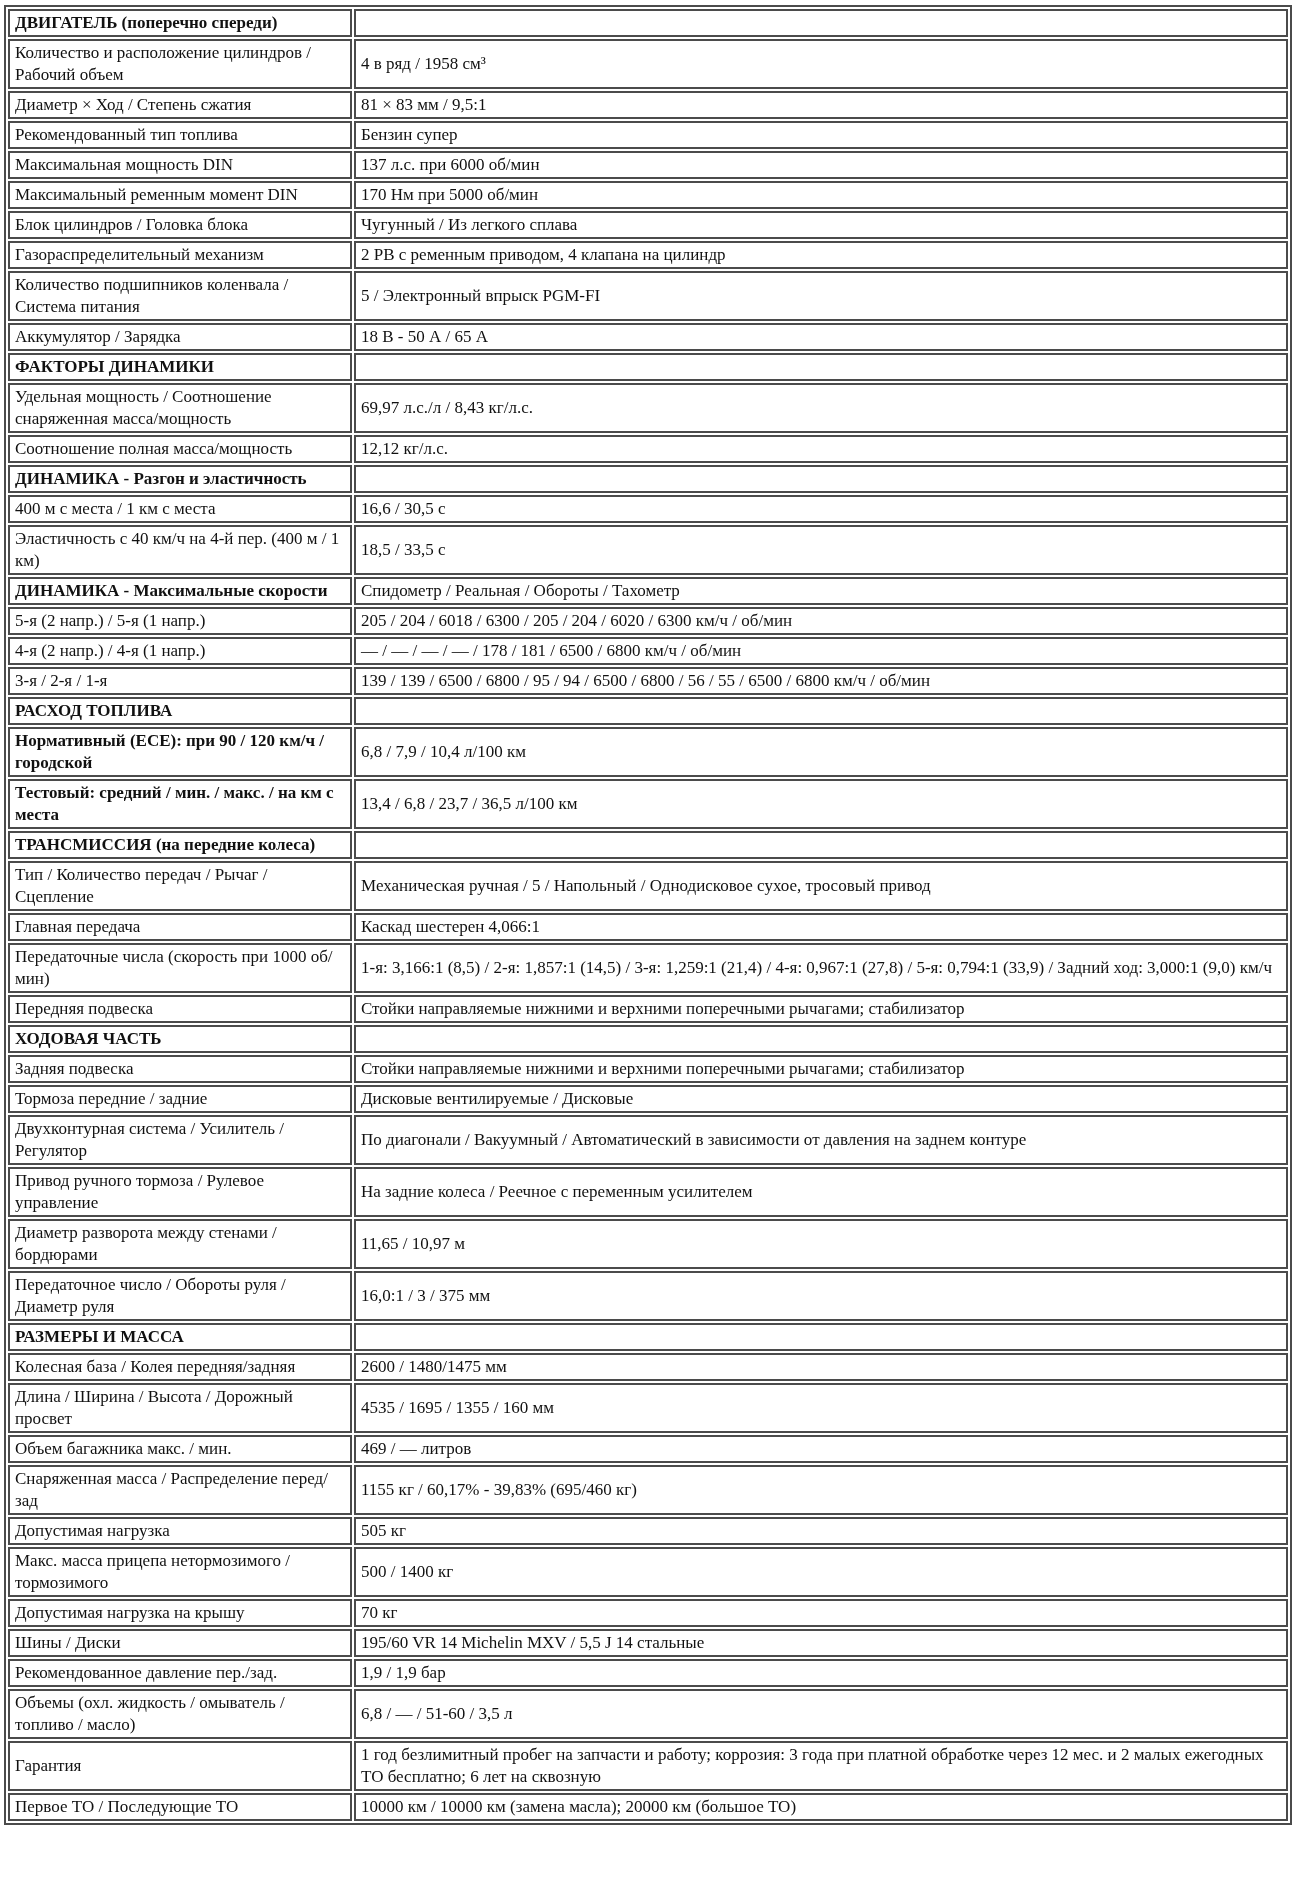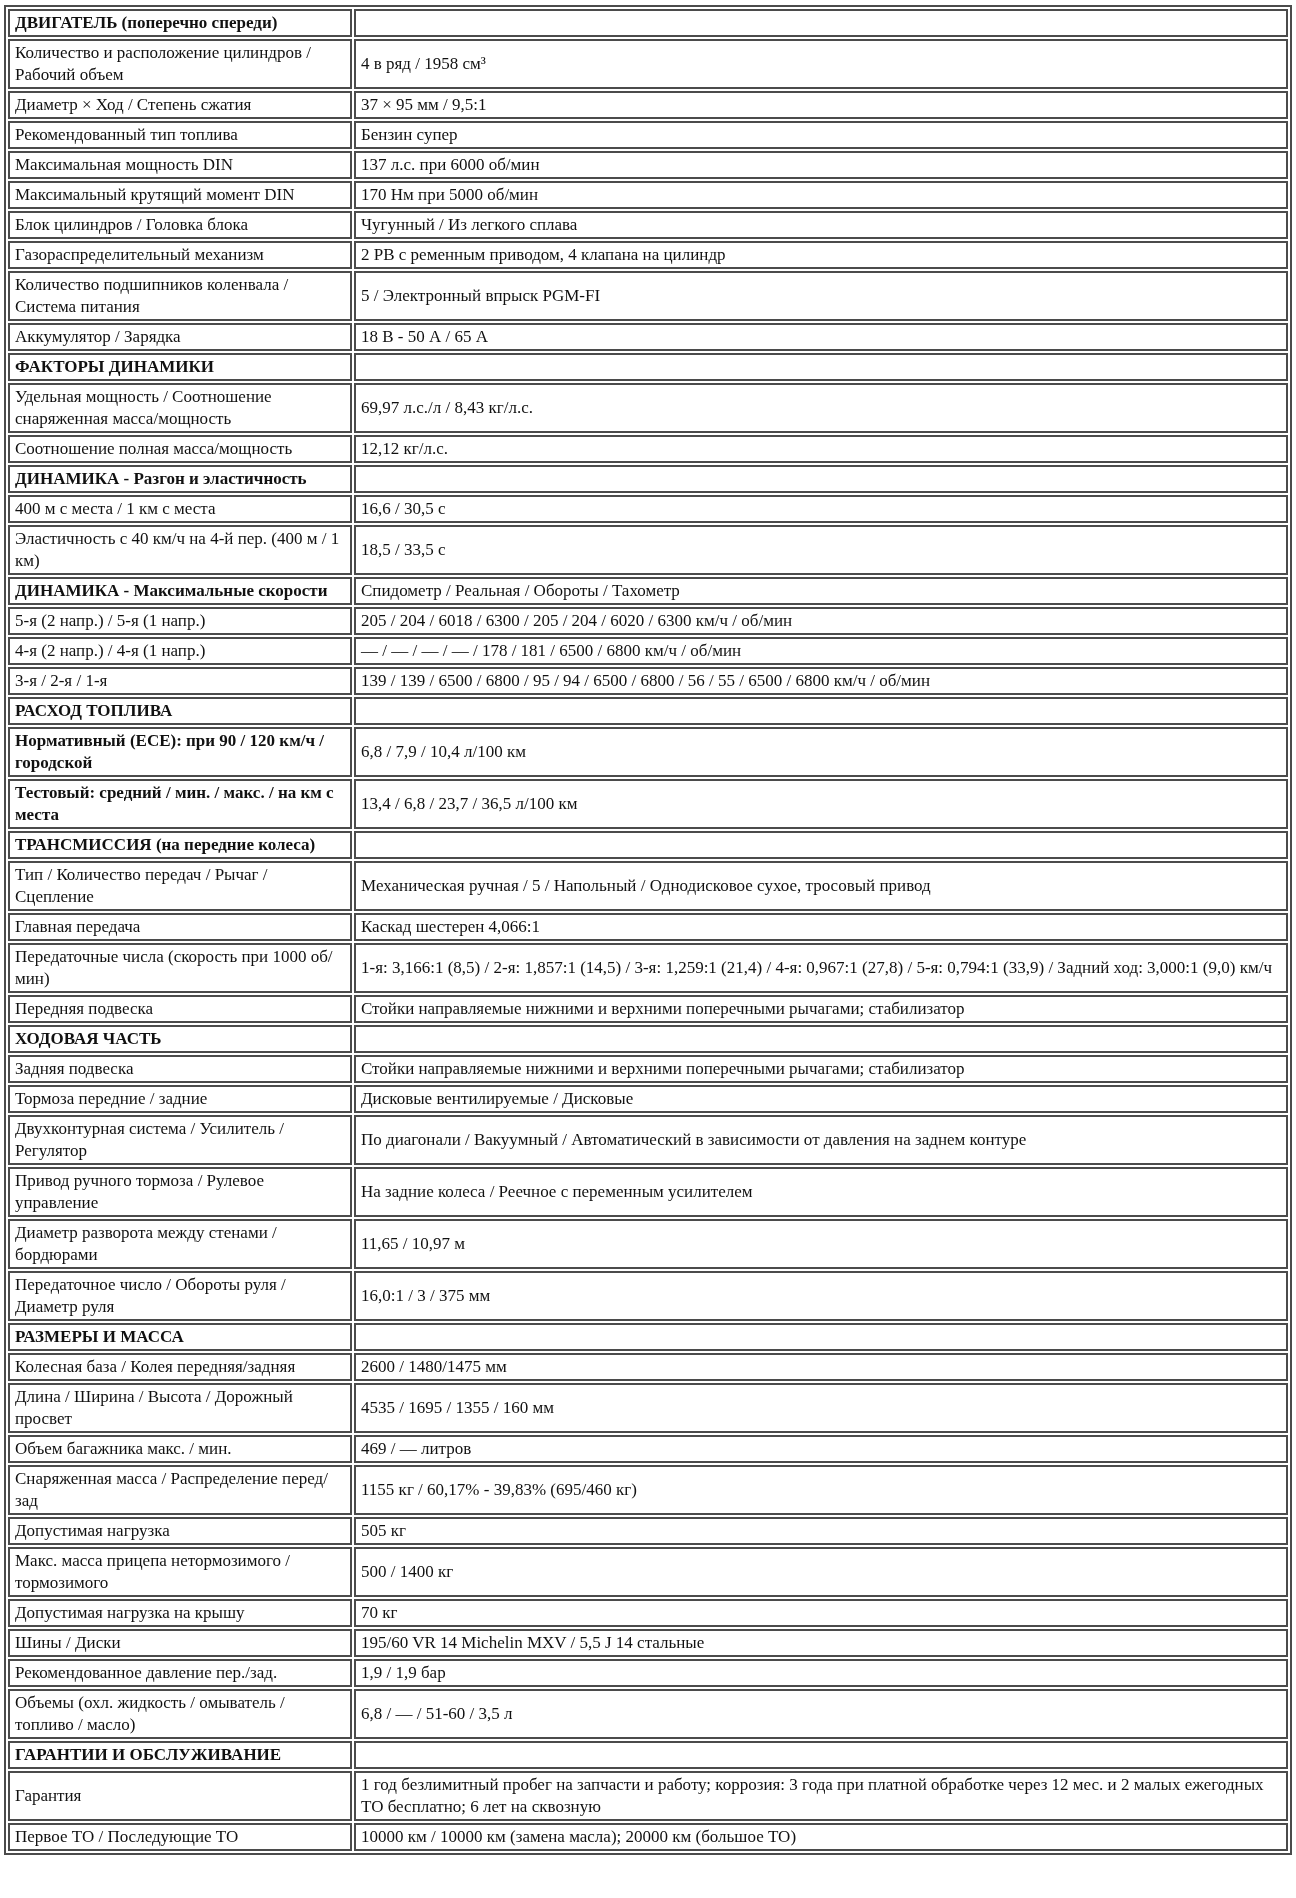--- a/index.html
+++ b/index.html
@@ -49,32 +49,32 @@
         <tr>
           <td class="label bold">ДВИГАТЕЛЬ (поперечно спереди)</td>
           <td class="value"></td>
         </tr>
         <tr>
           <td class="label">Количество и расположение цилиндров / Рабочий объем</td>
           <td class="value">4 в ряд / 1958 см³</td>
         </tr>
         <tr>
           <td class="label">Диаметр × Ход / Степень сжатия</td>
-          <td class="value">37 × 95 мм / 9,5:1</td>
+          <td class="value">81 × 83 мм / 9,5:1</td>
         </tr>
         <tr>
           <td class="label">Рекомендованный тип топлива</td>
           <td class="value">Бензин супер</td>
         </tr>
         <tr>
           <td class="label">Максимальная мощность DIN</td>
           <td class="value">137 л.с. при 6000 об/мин</td>
         </tr>
         <tr>
-          <td class="label">Максимальный крутящий момент DIN</td>
+          <td class="label">Максимальный ременным момент DIN</td>
           <td class="value">170 Нм при 5000 об/мин</td>
         </tr>
         <tr>
           <td class="label">Блок цилиндров / Головка блока</td>
           <td class="value">Чугунный / Из легкого сплава</td>
         </tr>
         <tr>
           <td class="label">Газораспределительный механизм</td>
           <td class="value">2 РВ с ременным приводом, 4 клапана на цилиндр</td>
         </tr>
@@ -222,24 +222,20 @@
           <td class="label">Шины / Диски</td>
           <td class="value">195/60 VR 14 Michelin MXV / 5,5 J 14 стальные</td>
         </tr>
         <tr>
           <td class="label">Рекомендованное давление пер./зад.</td>
           <td class="value">1,9 / 1,9 бар</td>
         </tr>
         <tr>
           <td class="label">Объемы (охл. жидкость / омыватель / топливо / масло)</td>
           <td class="value">6,8 / — / 51-60 / 3,5 л</td>
-        </tr>
-        <tr>
-          <td class="label bold">ГАРАНТИИ И ОБСЛУЖИВАНИЕ</td>
-          <td class="value"></td>
         </tr>
         <tr>
           <td class="label">Гарантия</td>
           <td class="value">1 год безлимитный пробег на запчасти и работу; коррозия: 3 года при платной обработке через 12 мес. и 2 малых ежегодных ТО бесплатно; 6 лет на сквозную</td>
         </tr>
         <tr>
           <td class="label">Первое ТО / Последующие ТО</td>
           <td class="value">10000 км / 10000 км (замена масла); 20000 км (большое ТО)</td>
         </tr>
       </tbody>

